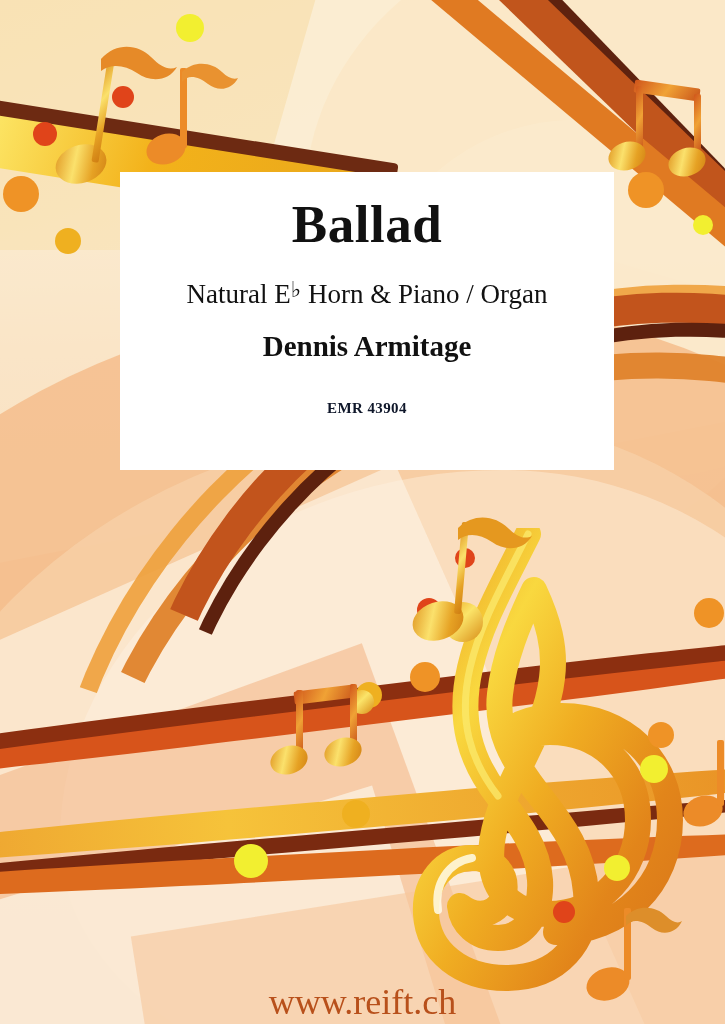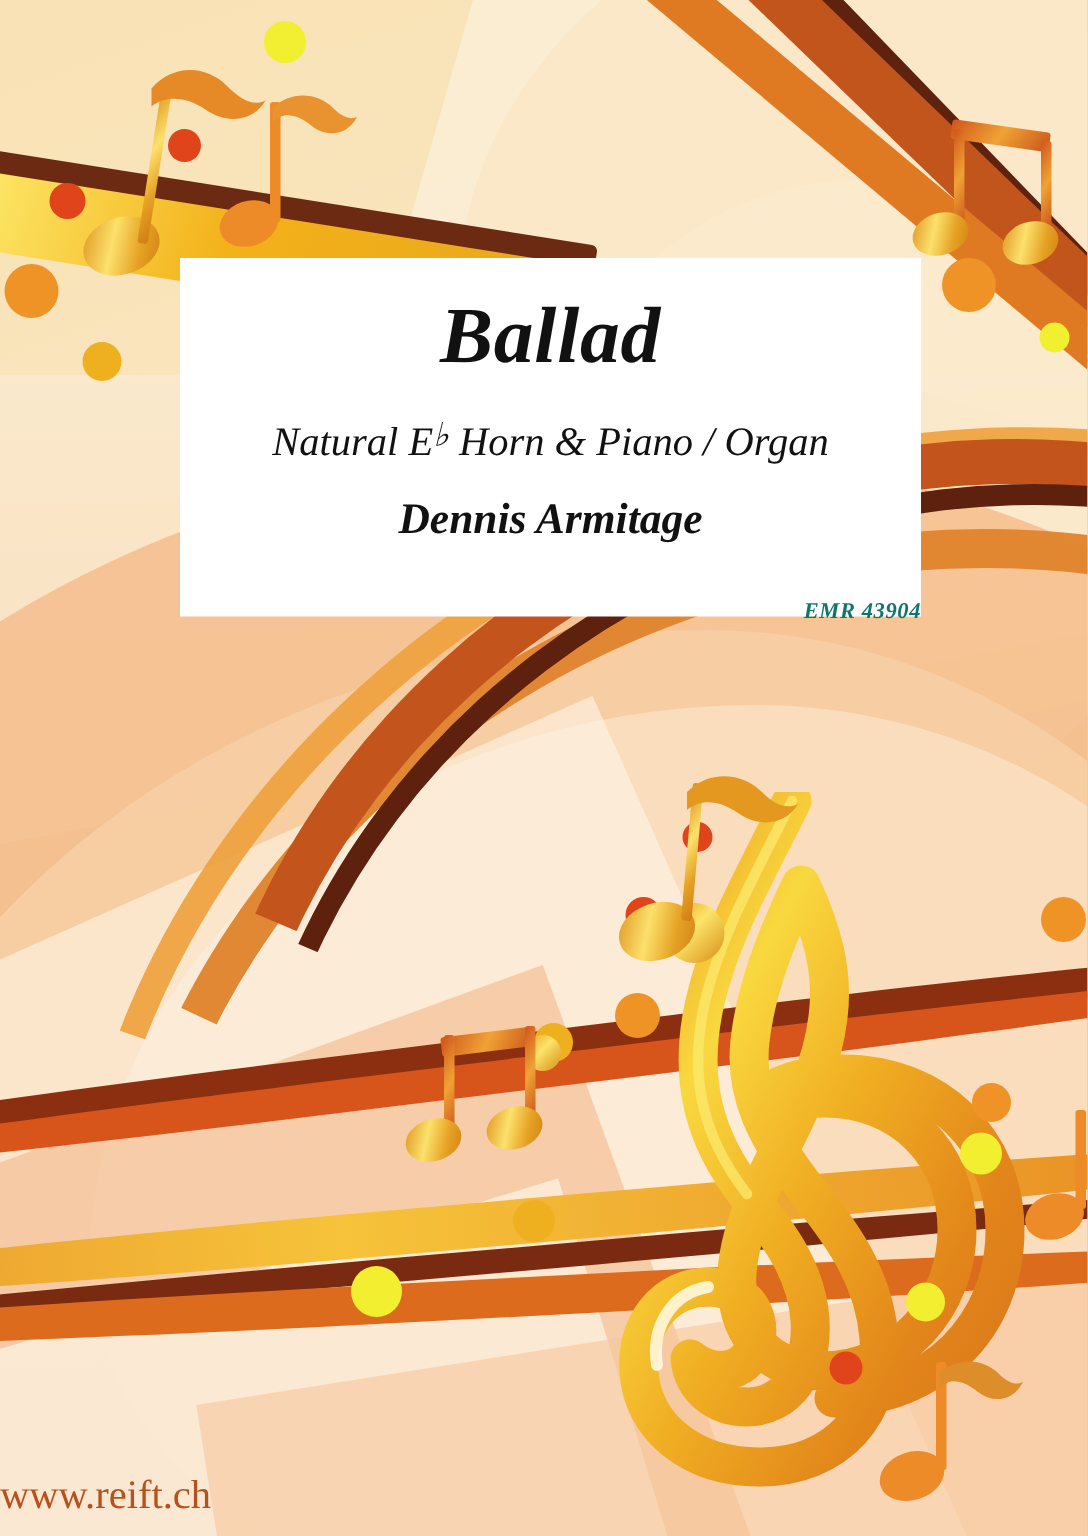--- a/index.html
+++ b/index.html
@@ -111,37 +111,37 @@
   .logo-word{position:absolute;left:0;top:22px;width:260px;text-align:center;
     font-family:"DejaVu Sans",sans-serif;font-weight:bold;font-style:italic;
     font-size:62px;letter-spacing:-2px;color:#f0a32a;
     text-shadow:3px 4px 0 #3a1c08, 4px 5px 0 #3a1c08;}
   .logo-sub{position:absolute;left:-20px;top:110px;width:300px;text-align:center;
     font-family:"DejaVu Sans",sans-serif;font-weight:bold;font-size:24px;
     letter-spacing:.5px;color:#e8a22c;
     text-shadow:1.5px 1.5px 0 #6d3a0c;}
 
   
-  #title-block{position:absolute;left:120px;top:172px;width:494px;height:239px;
-    background:#ffffff;font-style:italic;}
+  #title-block{position:absolute;left:120px;top:172px;width:494px;height:298px;
+    background:#ffffff;}
   #title-main{position:absolute;left:0;top:22px;width:494px;text-align:center;
     font-family:"Liberation Serif",serif;font-weight:bold;font-size:53px;color:#111;
     letter-spacing:.5px;}
   #title-sub{position:absolute;left:0;top:105px;width:494px;text-align:center;
     font-family:"Liberation Serif",serif;font-size:27px;color:#111;}
   #title-sub .flat{font-size:22px;vertical-align:6px;}
   #title-composer{position:absolute;left:0;top:158px;width:494px;text-align:center;
     font-family:"Liberation Serif",serif;font-weight:bold;font-size:29px;color:#111;}
-  #title-cat{position:absolute;left:0;top:228px;width:494px;text-align:right;
+  #title-cat{position:absolute;left:0;top:228px;width:494px;text-align:center;
     font-family:"Liberation Serif",serif;font-weight:bold;font-size:15px;
-    letter-spacing:.4px;color:#0f766e;}
-
-  
-  #footer-url{position:absolute;left:0;top:981px;width:725px;text-align:left;
-    font-family:"Liberation Serif",serif;font-size:27px;color:#b8501b;}
+    letter-spacing:.4px;color:#0f172a;}
+
+  
+  #footer-url{position:absolute;left:0;top:981px;width:725px;text-align:center;
+    font-family:"Liberation Serif",serif;font-size:36px;color:#b8501b;}
 </style>
 </head>
 <body>
 
 <div id="cover">
 
   <div class="bg-base"></div>
   <div class="bg-top-gold"></div>
   <div class="layerK"></div>
   <div class="layerI"></div>

